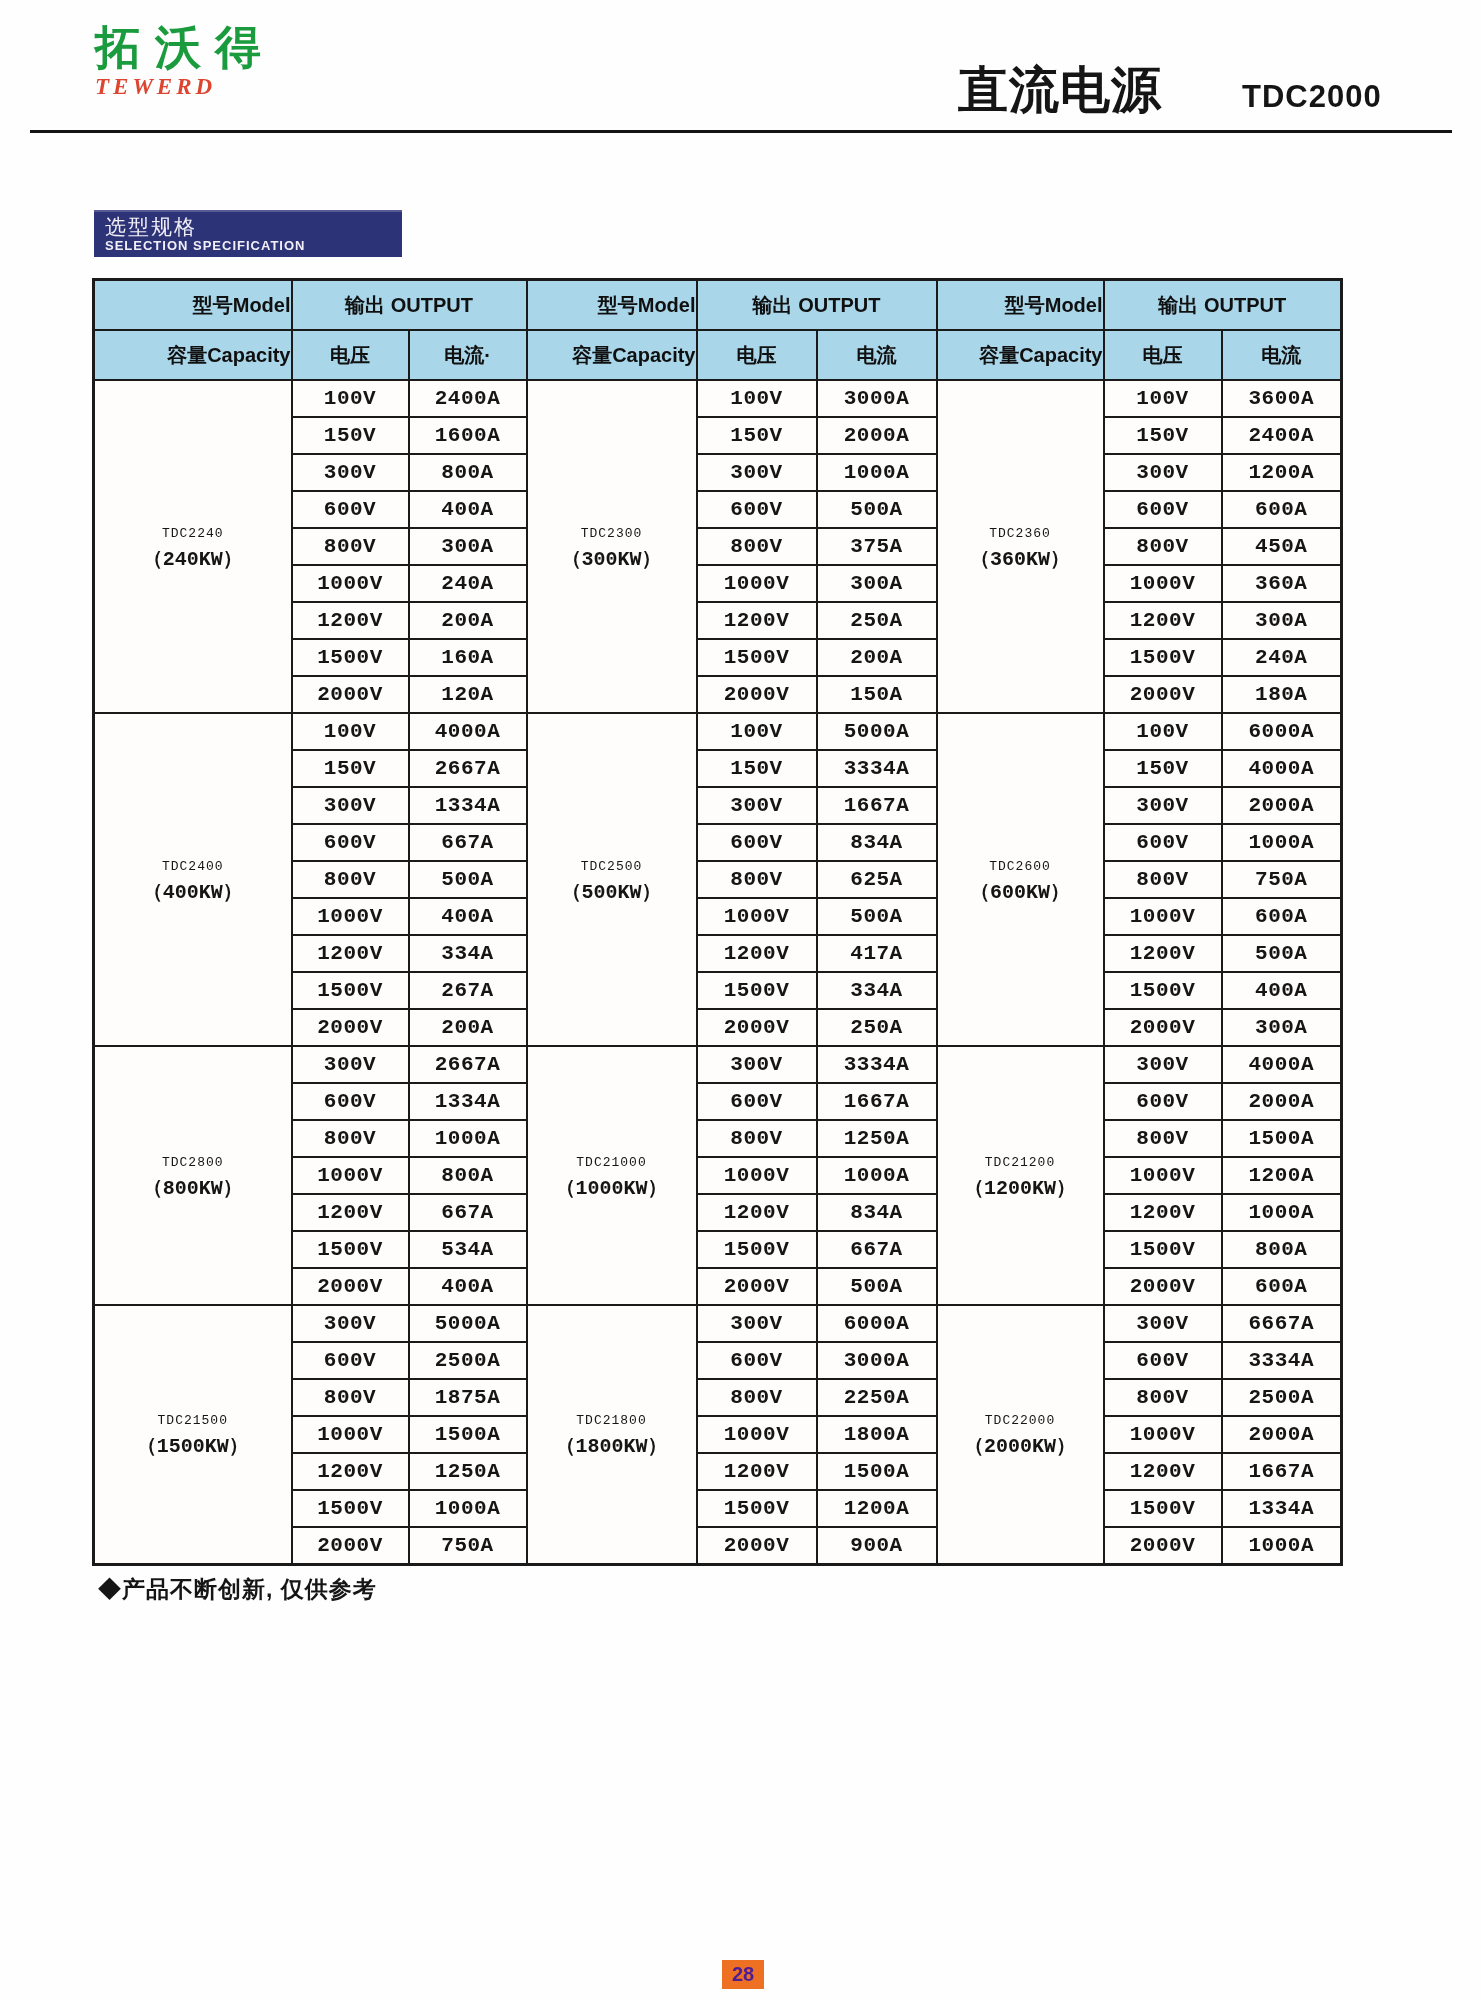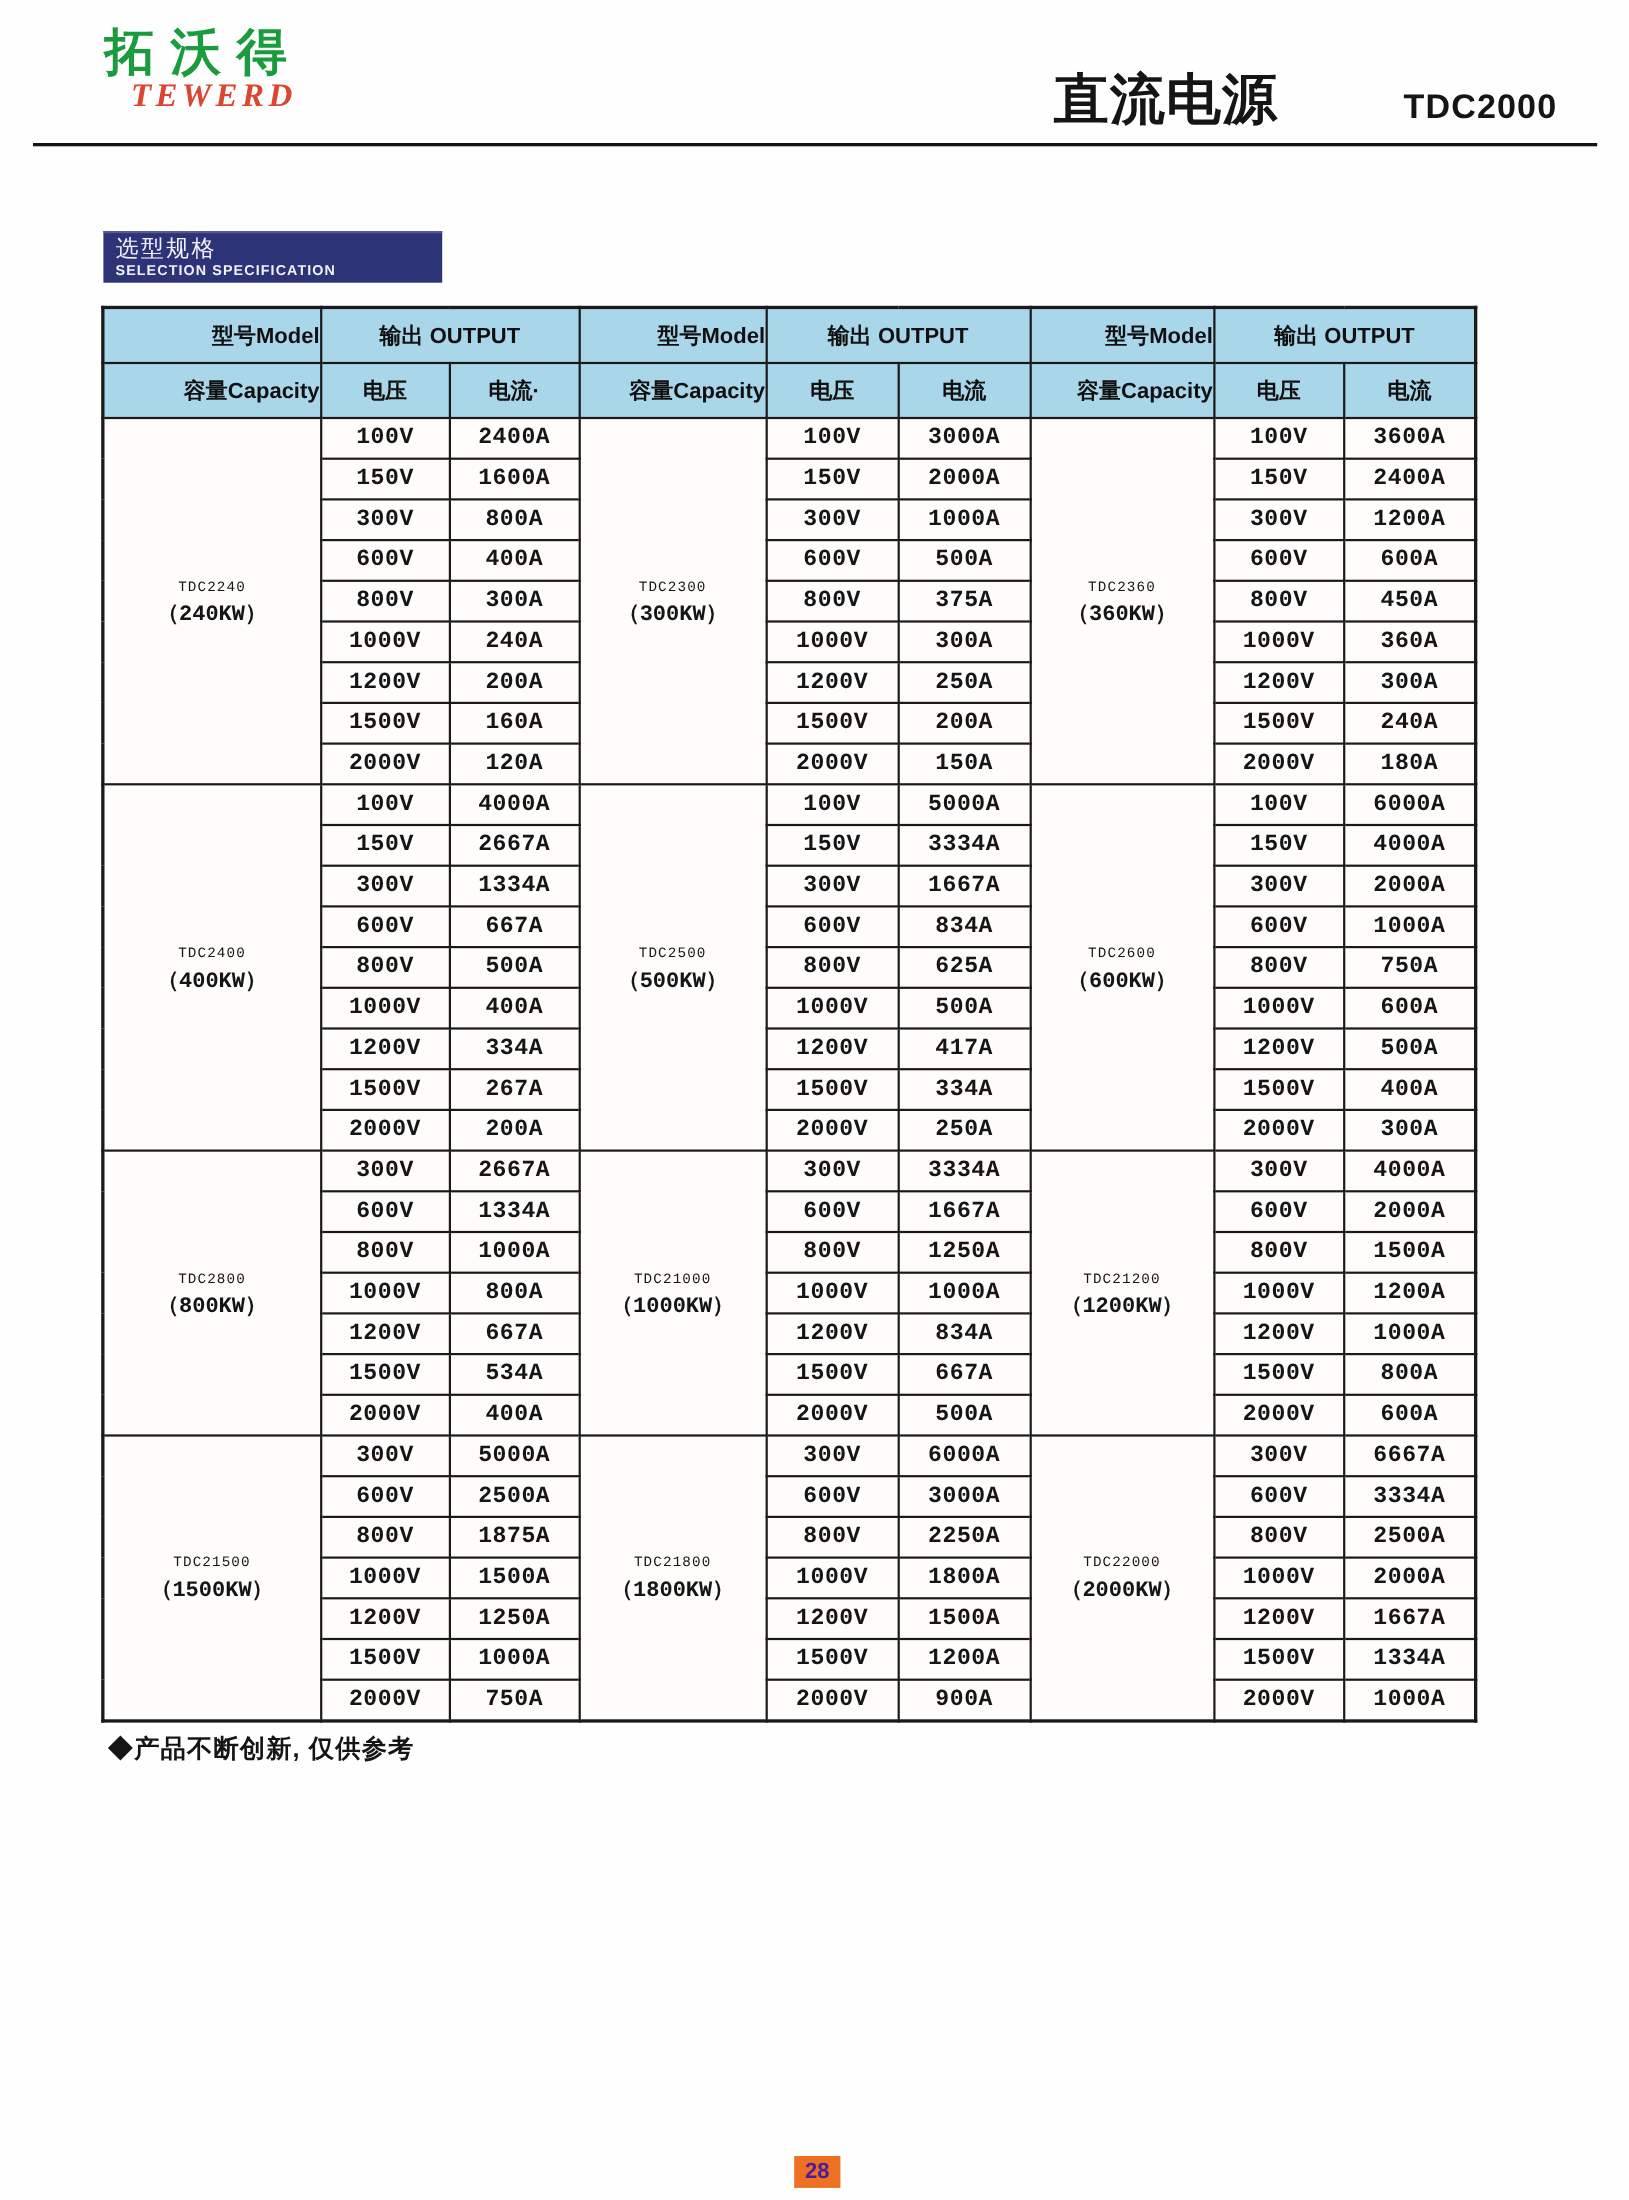--- a/index.html
+++ b/index.html
@@ -8,28 +8,27 @@
     font-family:"Liberation Sans", sans-serif; color:#151515; overflow:hidden;
   }
 
   
   .logo { position:absolute; left:95px; top:22px; }
   .logo-cn {
     font-size:46px; font-weight:700; color:#1a9b3d;
     letter-spacing:14px; line-height:50px;
   }
   .logo-en {
-    margin-top:-2px; font-size:30px; font-weight:700; font-style:italic;
+    margin-top:-2px; font-size:23px; font-weight:700; font-style:italic;
     color:#dc4530; letter-spacing:4px; line-height:34px;
     font-family:"Liberation Serif", serif;
-    margin-left:24px;
   }
   .doc-title { position:absolute; left:958px; top:64px; display:flex; align-items:baseline;gap:48px; }
   .title-cn { font-size:50px; font-weight:700; letter-spacing:1px; line-height:52px; }
-  .title-model { font-size:31px; font-weight:700; margin-left:66px; letter-spacing:1px; }
+  .title-model { font-size:31px; font-weight:700; margin-left:32px; letter-spacing:1px; }
   .header-rule { position:absolute; left:30px; top:130px; width:1422px; height:3px; background:#141414; }
 
   
   .section-badge {
     position:absolute; left:94px; top:210px; width:308px; height:47px;
     background:#2c3377; color:#f2eff8; box-sizing:border-box; padding:3px 0 0 11px;
     border-top:2px solid #565c93;
   }
   .badge-cn { font-size:21px; font-weight:400; line-height:23px; letter-spacing:2px; }
   .badge-en { font-size:13px; font-weight:700; line-height:15px; letter-spacing:1px; }

